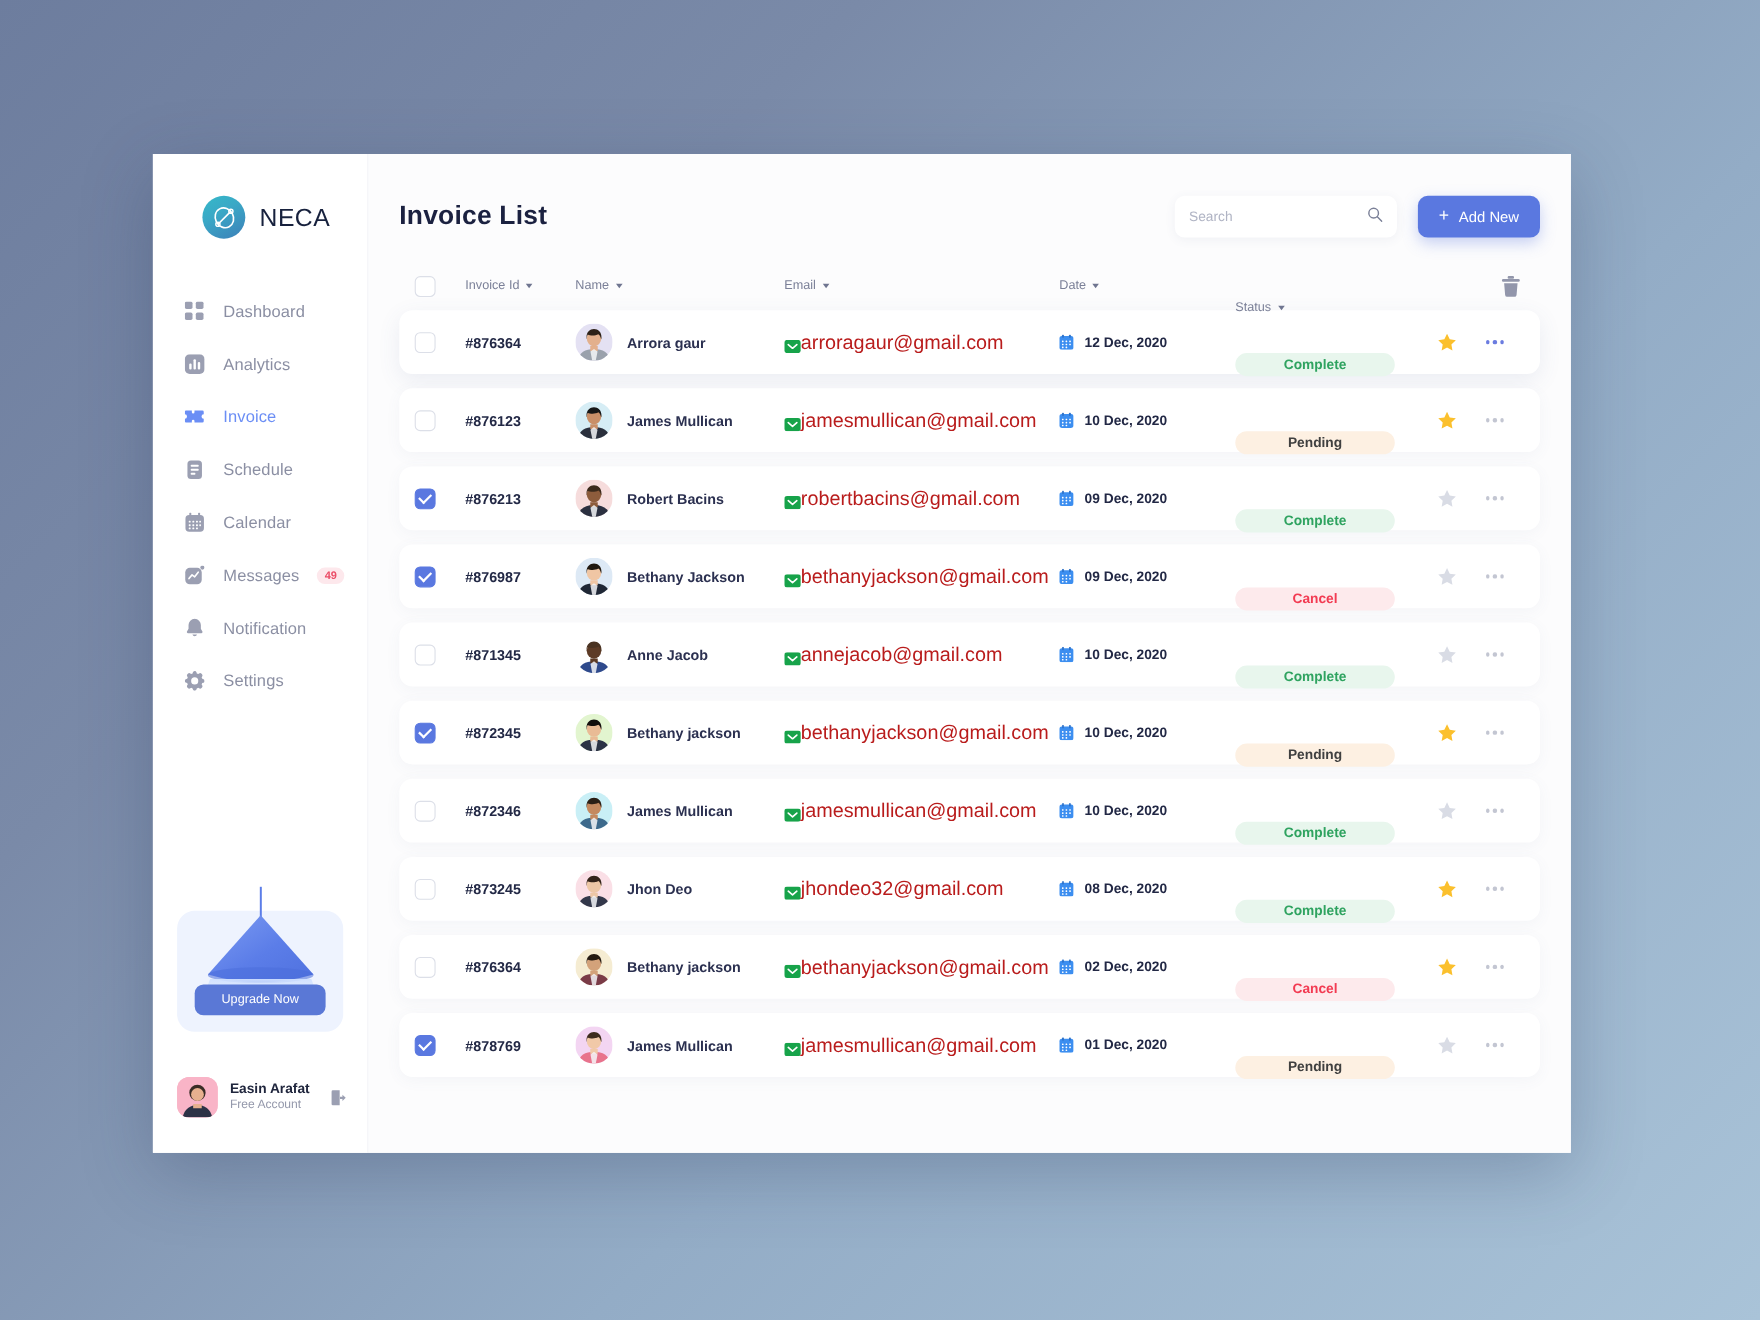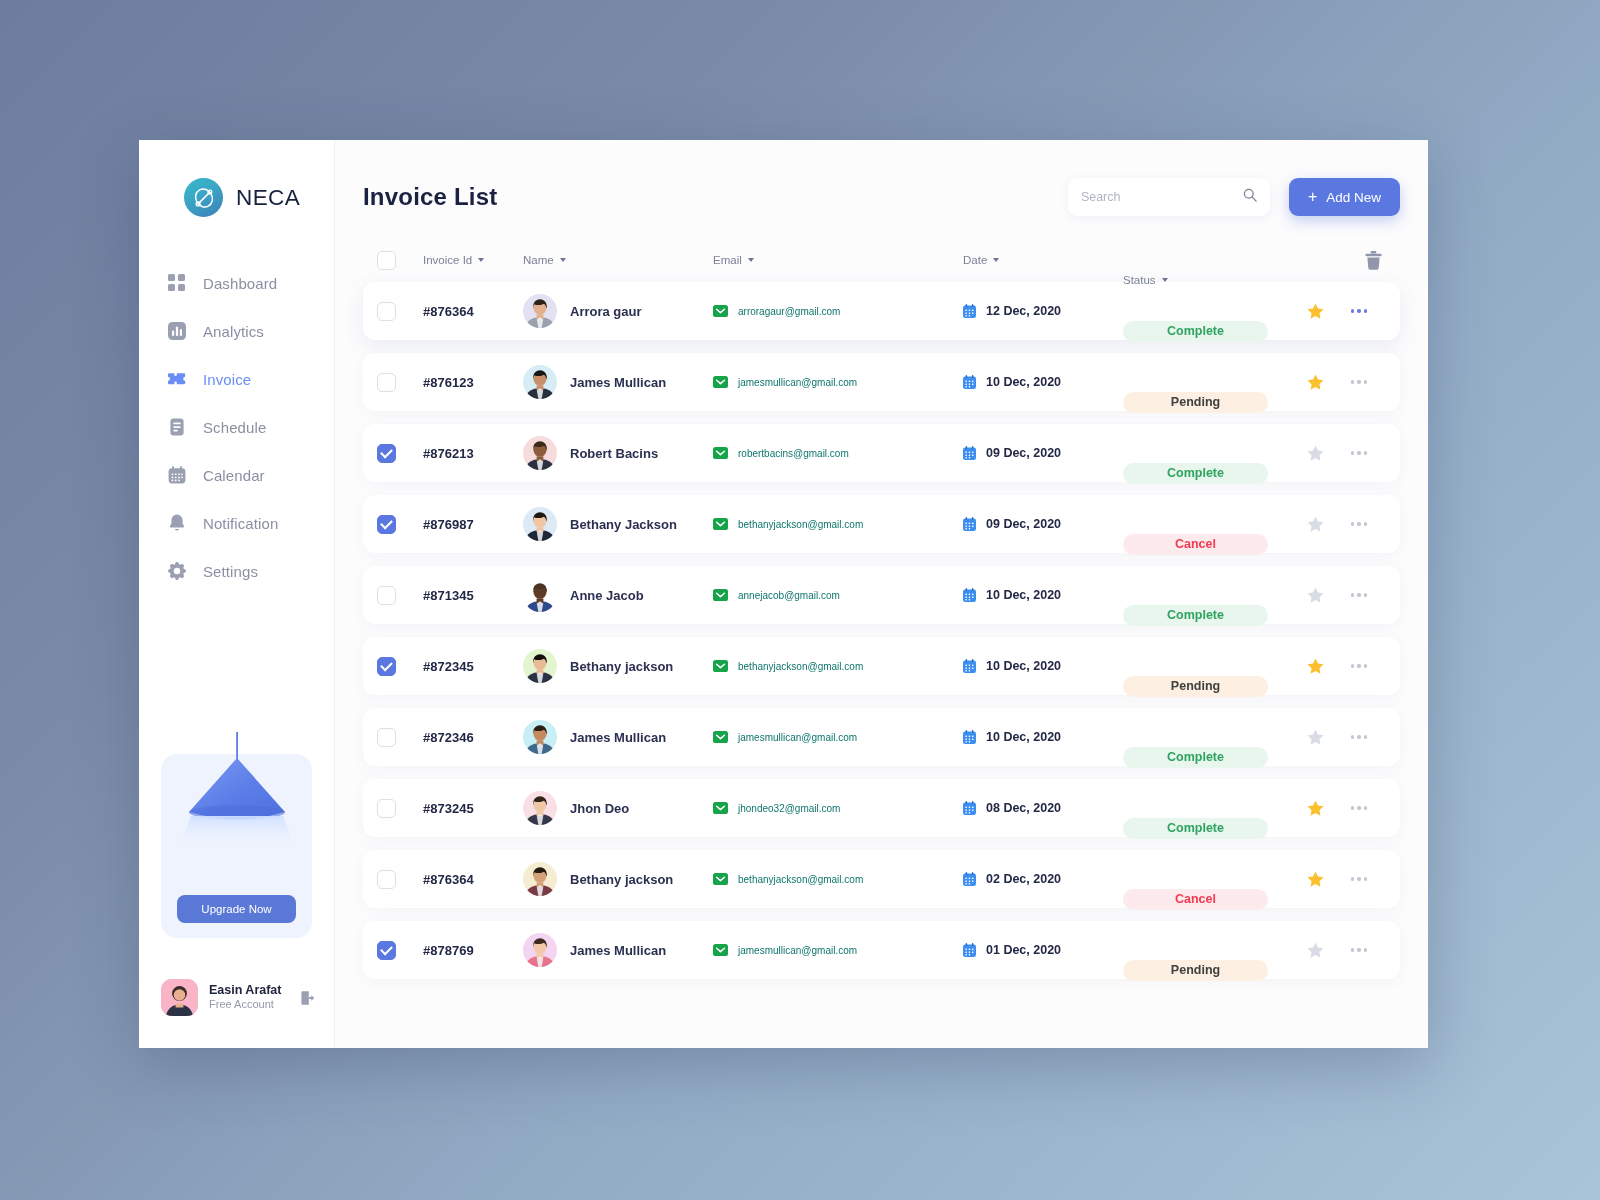--- a/index.html
+++ b/index.html
@@ -57,21 +57,21 @@
     margin-left: auto; margin-right: 22px;
     background: #fde8ec; color: #eb4d67;
     font-size: 10px; font-weight: 700;
     border-radius: 9px; padding: 3px 7px 2px;
     line-height: 1;
   }
 
   
   #upgrade-card {
     position: absolute; left: 22px; bottom: 110px;
-    width: 151px; height: 184px;
+    width: 151px; height: 110px;
     background: #eef3fe; border-radius: 16px;
     overflow: visible;
   }
   .lamp { position:absolute; left:0; right:0; top:-22px; height: 120px; }
   .lamp svg { display:block; margin: 0 auto; }
   #upgrade-btn {
     position: absolute; left: 16px; right: 16px; bottom: 15px;
     height: 28px; border-radius: 8px;
     background: #5a78d6; color: #fff;
     font-size: 11.5px; display:flex; align-items:center; justify-content:center;
@@ -170,21 +170,21 @@
 
   .cell-id { font-size: 13px; font-weight: 700; color: #222845; }
   .cell-name { display:flex; align-items:center; gap: 13px; }
   .avatar {
     width: 34px; height: 34px; border-radius: 50%;
     flex: 0 0 34px; position: relative; overflow: hidden;
   }
   .avatar svg { position:absolute; left:0; top:0; }
   .name-text { font-size: 13px; font-weight: 700; color: #2b3050; white-space: nowrap; }
 
-  .cell-email { display:flex; align-items:center; gap: 10px; font-size: 10px; color: #0f766e; }
+  .cell-email { display:flex; align-items:center; gap: 0; font-size: 18px; color: #b91c1c; }
   .mail-ico { width: 15px; height: 12px; flex: 0 0 15px; }
   .cell-date { display:flex; align-items:center; gap: 10px; font-size: 12.5px; font-weight: 700; color: #222845; }
   .cal-ico { width: 13px; height: 14px; flex: 0 0 13px; }
 
   .badge {
     width: 145px; height: 21px; border-radius: 18px;
     display: flex; align-items: center; justify-content: center;
     font-size: 12.5px; font-weight: 700;
   }
   .badge.complete { background: #e8f6ed; color: #2fa360; }
@@ -278,20 +278,31 @@
                 <rect x="13.2" y="10.6" width="1.5" height="1.7" rx=".5"></rect>
               <rect x="3.6" y="13.6" width="1.7" height="1.6" rx=".5"></rect>
                 <rect x="6.9" y="13.6" width="1.7" height="1.6" rx=".5"></rect>
               <rect x="10.2" y="13.6" width="1.7" height="1.6" rx=".5"></rect>
             </g>
           </svg>
         </span>
         <span class="nav-label">Calendar</span>
       </div>
 
+      <div class="nav-item">
+        <span class="nav-icon">
+          <svg width="18" height="18" viewBox="0 0 18 18">
+            <rect x="0.4" y="2.2" width="15" height="15" rx="4.2" fill="#9b9fb2"></rect>
+            <polyline points="3.8,12 6.6,8.6 9,10.4 12.2,6.2" fill="none" stroke="#fff" stroke-width="1.5" stroke-linecap="round" stroke-linejoin="round"></polyline>
+            <circle cx="16" cy="2" r="1.9" fill="#9b9fb2"></circle>
+          </svg>
+        </span>
+        <span class="nav-label">Messages</span>
+        <span class="nav-badge">49</span>
+      </div>
 
       <div class="nav-item">
         <span class="nav-icon">
           <svg width="18" height="18" viewBox="0 0 18 18" fill="#9b9fb2">
             <path d="M9 0.6a5.6 5.6 0 0 0-5.6 5.6v3.3L2 12.1c-.4.7.1 1.5.9 1.5h12.2c.8 0 1.3-.8.9-1.5l-1.4-2.6V6.2A5.6 5.6 0 0 0 9 .6z"></path>
             <path d="M6.9 14.9a2.2 2.2 0 0 0 4.2 0z"></path>
           </svg>
         </span>
         <span class="nav-label">Notification</span>
       </div>

